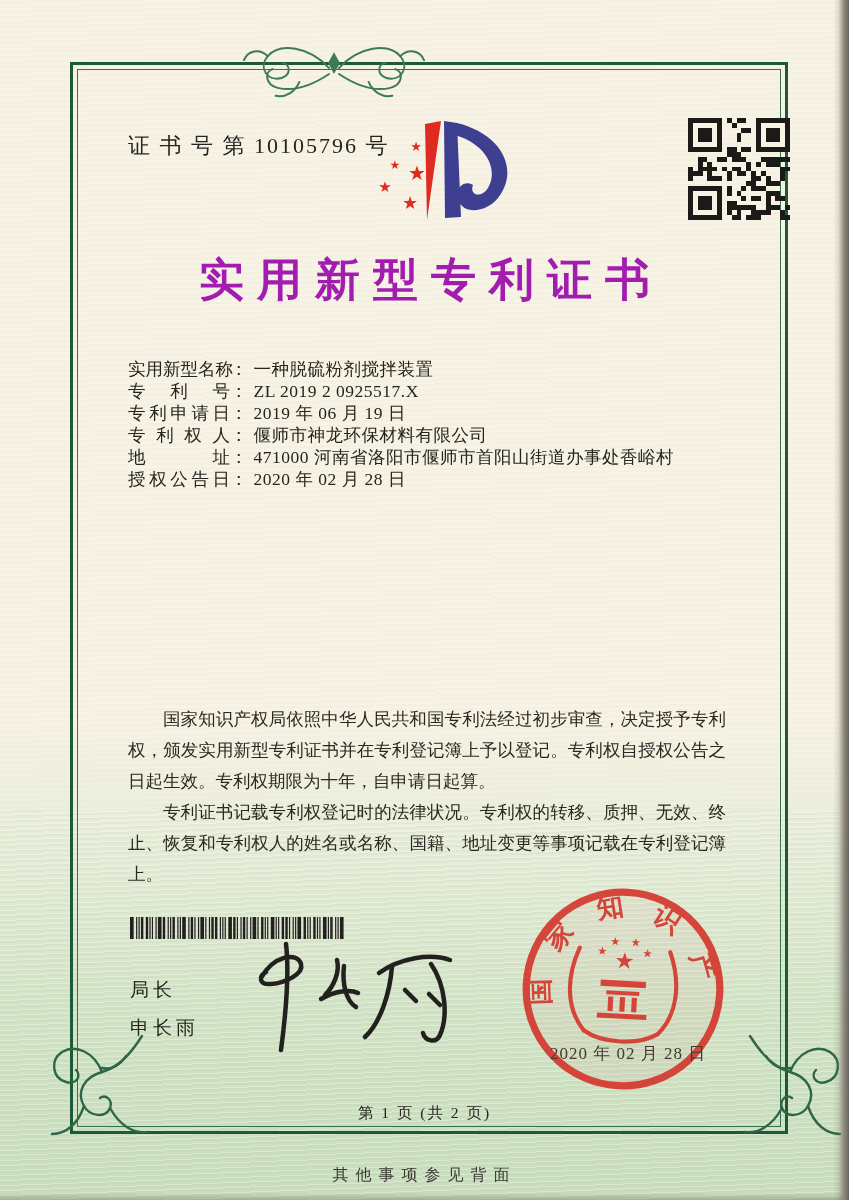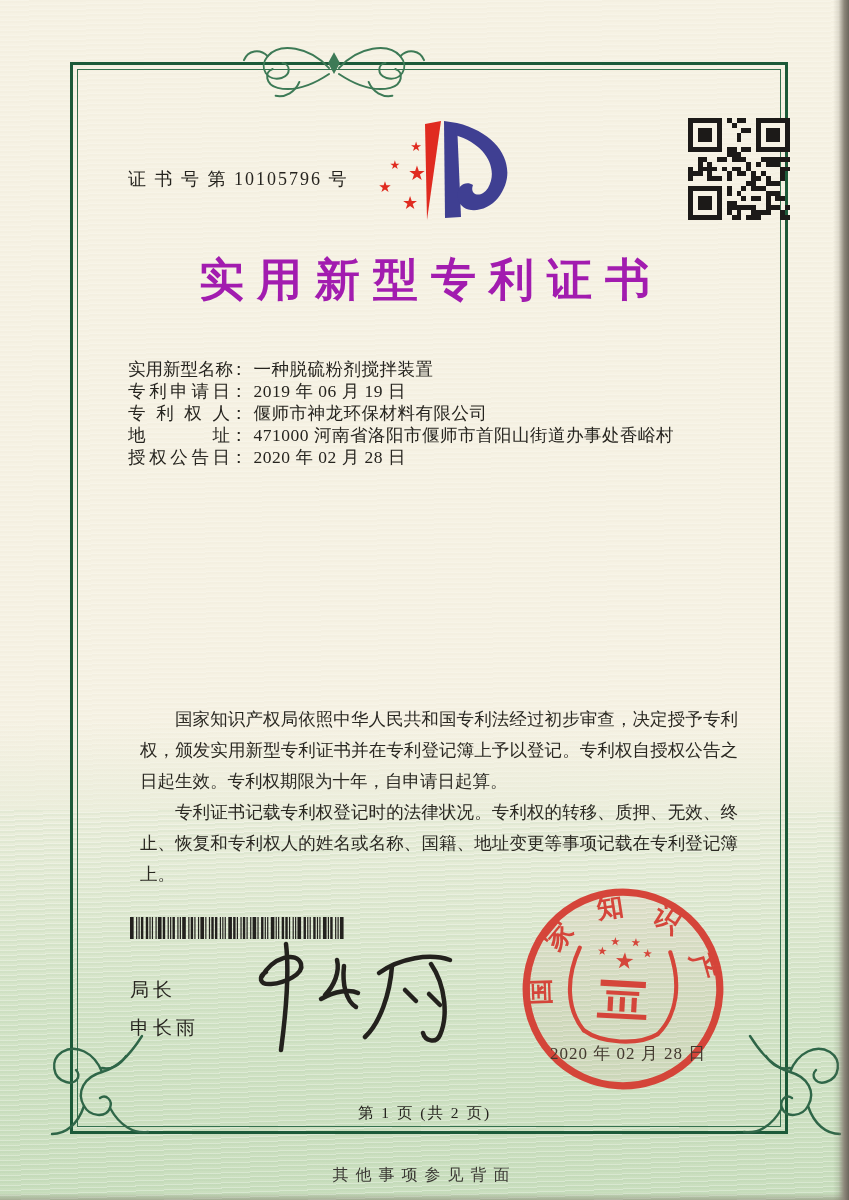--- a/index.html
+++ b/index.html
@@ -16,38 +16,38 @@
   .guilloche-top{position:absolute;left:0;right:0;top:0;height:810px;z-index:0;opacity:.35;
     background:repeating-linear-gradient(179deg,rgba(255,255,255,.4) 0 1px,rgba(223,216,196,.25) 1px 3px,rgba(255,255,255,0) 3px 5px);}
   
   .frame{position:absolute;left:70px;top:62px;width:718px;height:1072px;border:3px solid #1c5a39;box-sizing:border-box;z-index:1;}
   .frame-inner{position:absolute;inset:4px;border:1.5px solid #35714f;}
   .ornament{position:absolute;z-index:2;}
   #top-ornament{left:240px;top:38px;width:188px;height:70px;}
   #corner-left{left:46px;top:1030px;width:104px;height:120px;}
   #corner-right{left:742px;top:1030px;width:104px;height:120px;transform:scaleX(-1);}
   
-  .cert-no{position:absolute;left:128px;top:131px;font-size:18px;letter-spacing:2px;z-index:2;margin-top:36px;}
+  .cert-no{position:absolute;left:128px;top:131px;font-size:22px;letter-spacing:2px;z-index:2;}
   .logo{position:absolute;left:340px;top:110px;width:200px;height:130px;z-index:2;}
   .qr{position:absolute;left:688px;top:118px;width:102px;height:102px;z-index:2;}
   .qr svg{width:100%;height:100%;}
   .title{position:absolute;left:0;right:0;top:250px;text-align:center;font-size:45px;font-weight:600;
     letter-spacing:13px;text-indent:13px;color:#a21caf;z-index:2;}
   
   .fields{position:absolute;left:128px;top:357px;width:612px;display:flex;flex-direction:column;
     font-size:17.5px;z-index:2;}
   .frow{position:relative;height:22px;white-space:nowrap;}
   .flabel{display:inline-block;width:102px;text-align:justify;text-align-last:justify;vertical-align:bottom;}
   .fcolon{display:inline-block;margin-right:6px;}
   .fvalue{letter-spacing:.5px;}
   .pair2{position:absolute;left:332px;top:0;}
   .pair2 .flabel2{letter-spacing:1px;}
   
   .body-text{position:absolute;left:128px;top:704px;width:598px;font-size:17.5px;line-height:31px;
-    text-align:justify;z-index:2;color:#2a2822;margin-left:12px;}
+    text-align:justify;z-index:2;color:#2a2822;}
   .body-text p{margin:0;text-indent:2em;}
   
   .barcode{position:absolute;left:130px;top:917px;width:216px;height:22px;z-index:2;}
   .barcode svg{width:100%;height:100%;fill:#23211e;}
   .signer{position:absolute;left:130px;top:971px;font-size:19px;letter-spacing:4px;line-height:38px;z-index:2;}
   .signature{position:absolute;left:233px;top:938px;width:240px;height:118px;z-index:3;}
   .seal{position:absolute;left:520px;top:886px;width:206px;height:206px;z-index:3;opacity:.92;transform:rotate(3deg);}
   .seal-date{position:absolute;left:536px;top:1042px;width:184px;text-align:center;font-size:17px;
     letter-spacing:1px;color:#43392f;z-index:4;}
   .page-footer{position:absolute;left:0;right:0;top:1103px;text-align:center;font-size:15.5px;letter-spacing:2px;z-index:2;}
@@ -253,20 +253,23 @@
     </svg>
   </div>
 
   <div class="title">实用新型专利证书</div>
 
   <div class="fields">
     <div class="frow">
       <span class="flabel">实用新型名称</span><span class="fcolon">：</span><span class="fvalue">一种脱硫粉剂搅拌装置</span>
     </div>
     <div class="frow">
+      <span class="flabel">专利号</span><span class="fcolon">：</span><span class="fvalue">ZL 2019 2 0925517.X</span>
+    </div>
+    <div class="frow">
       <span class="flabel">专利申请日</span><span class="fcolon">：</span><span class="fvalue">2019 年 06 月 19 日</span>
     </div>
     <div class="frow">
       <span class="flabel">专利权人</span><span class="fcolon">：</span><span class="fvalue">偃师市神龙环保材料有限公司</span>
     </div>
     <div class="frow">
       <span class="flabel">地址</span><span class="fcolon">：</span><span class="fvalue">471000 河南省洛阳市偃师市首阳山街道办事处香峪村</span>
     </div>
     <div class="frow">
       <span class="flabel">授权公告日</span><span class="fcolon">：</span><span class="fvalue">2020 年 02 月 28 日</span>

